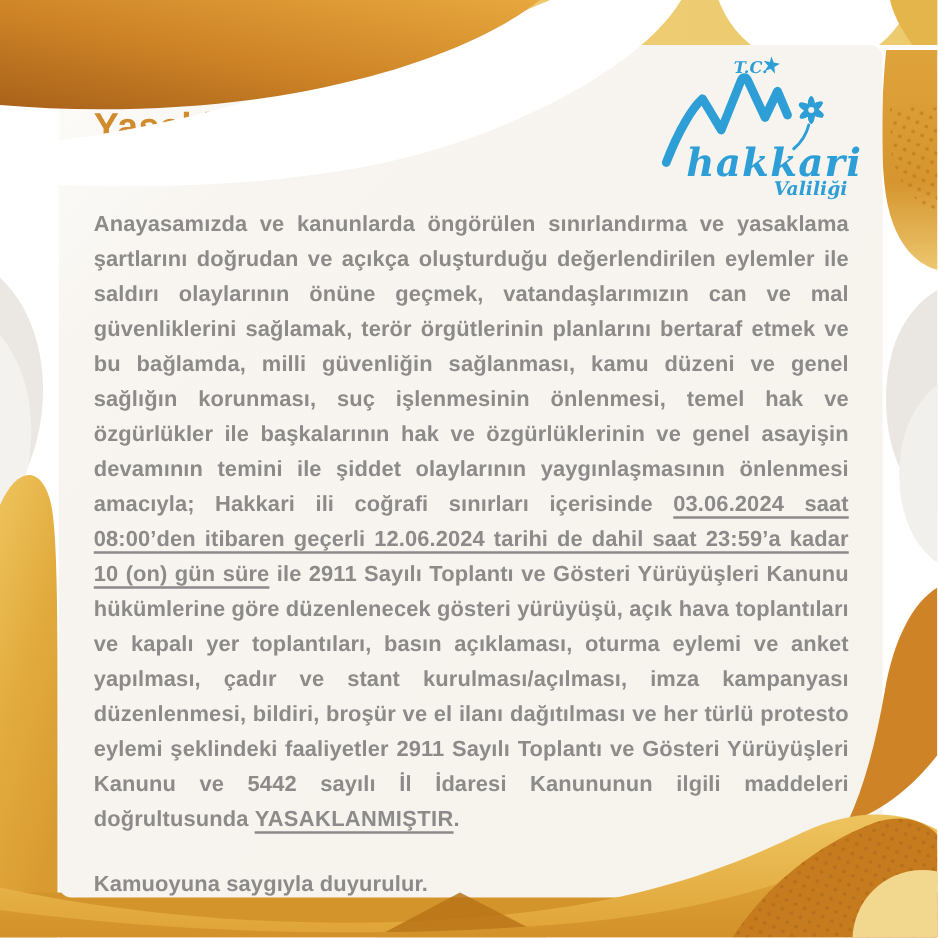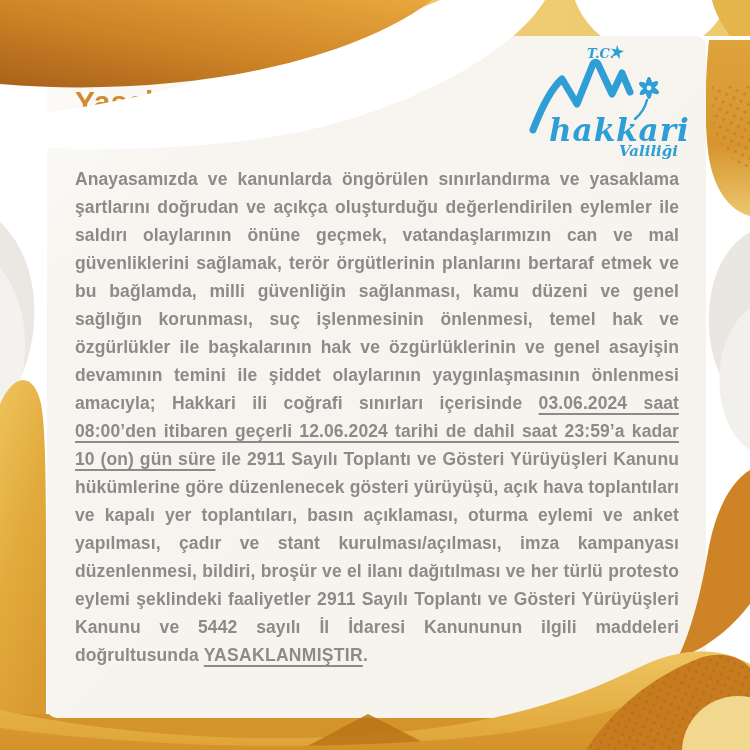--- a/index.html
+++ b/index.html
@@ -94,20 +94,21 @@
     <path d="M0,404 C14,372 34,372 41,404 C45,424 46,470 46,560 L46,750 L0,750 Z" fill="url(#gGoldV)"></path>
   </g>
 
   <rect x="0" y="714" width="750" height="36" fill="#d3942c"></rect>
 </svg>
 
 <div class="card">
   <div class="doc-title">Yasaklama Kararı</div>
   <div class="doc-date">03.06.2024</div>
   <div class="doc-body"><span>Anayasamızda ve kanunlarda öngörülen sınırlandırma ve yasaklama şartlarını doğrudan ve açıkça oluşturduğu değerlendirilen eylemler ile saldırı olaylarının önüne geçmek, vatandaşlarımızın can ve mal güvenliklerini sağlamak, terör örgütlerinin planlarını bertaraf etmek ve bu bağlamda, milli güvenliğin sağlanması, kamu düzeni ve genel sağlığın korunması, suç işlenmesinin önlenmesi, temel hak ve özgürlükler ile başkalarının hak ve özgürlüklerinin ve genel asayişin devamının temini ile şiddet olaylarının yaygınlaşmasının önlenmesi amacıyla; Hakkari ili coğrafi sınırları içerisinde </span><span class="u">03.06.2024 saat 08:00’den itibaren geçerli 12.06.2024 tarihi de dahil saat 23:59’a kadar 10 (on) gün süre</span><span> ile 2911 Sayılı Toplantı ve Gösteri Yürüyüşleri Kanunu hükümlerine göre düzenlenecek gösteri yürüyüşü, açık hava toplantıları ve kapalı yer toplantıları, basın açıklaması, oturma eylemi ve anket yapılması, çadır ve stant kurulması/açılması, imza kampanyası düzenlenmesi, bildiri, broşür ve el ilanı dağıtılması ve her türlü protesto eylemi şeklindeki faaliyetler 2911 Sayılı Toplantı ve Gösteri Yürüyüşleri Kanunu ve 5442 sayılı İl İdaresi Kanununun ilgili maddeleri doğrultusunda </span><span class="banned">YASAKLANMIŞTIR</span><span>.</span></div>
+  <div class="doc-closing">Kamuoyuna saygıyla duyurulur.</div>
 
   <svg class="logo" viewBox="0 0 165 118">
     <text x="60" y="16" class="script" font-size="13">T.C.</text>
     <polygon points="90,3 92,8 97,9 92.5,11.5 93,17 89.5,13 84.5,15 87.5,10.5 84,6.5 89,7.5" fill="#2e9ed6"></polygon>
     <path d="M6,88 C16,62 27,44 35,37 L50,62 L66,22 C67.5,19.5 69.5,19.5 71,22 L85,52 L95,31 L103,50" fill="none" stroke="#2e9ed6" stroke-width="7" stroke-linecap="round" stroke-linejoin="round"></path>
     <g transform="translate(122,46)">
       <ellipse rx="3.2" ry="11" transform="rotate(0)" fill="#2e9ed6"></ellipse>
       <ellipse rx="3.2" ry="11" transform="rotate(55)" fill="#2e9ed6"></ellipse>
       <ellipse rx="3.2" ry="11" transform="rotate(115)" fill="#2e9ed6"></ellipse>
       <ellipse rx="3.2" ry="11" transform="rotate(180)" fill="#2e9ed6"></ellipse>

